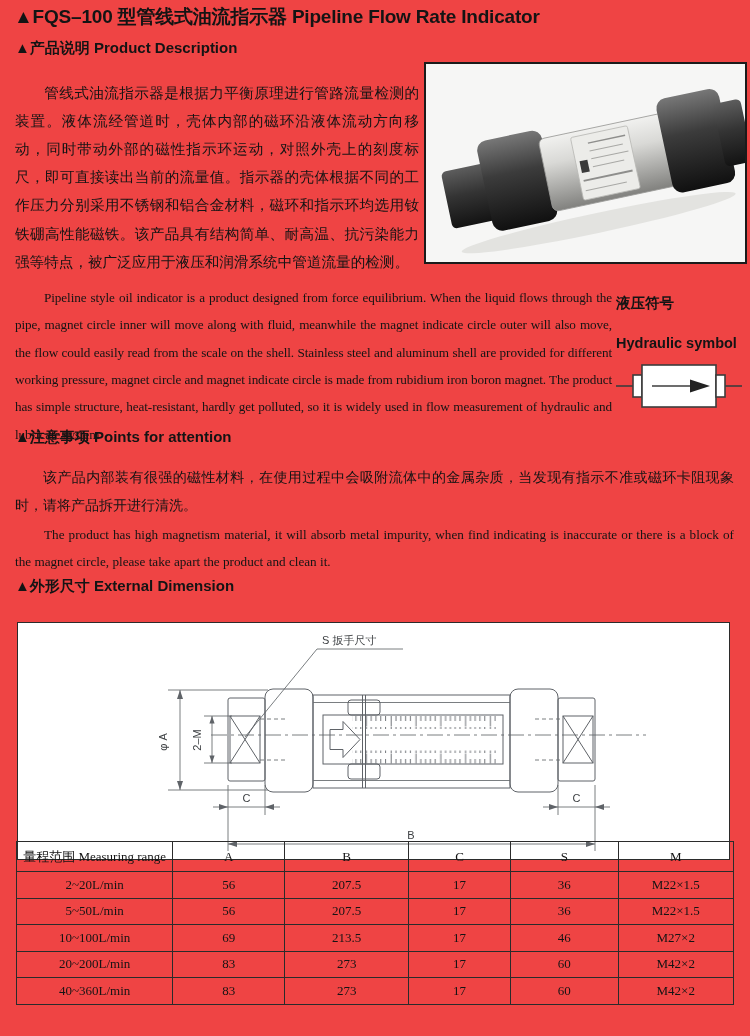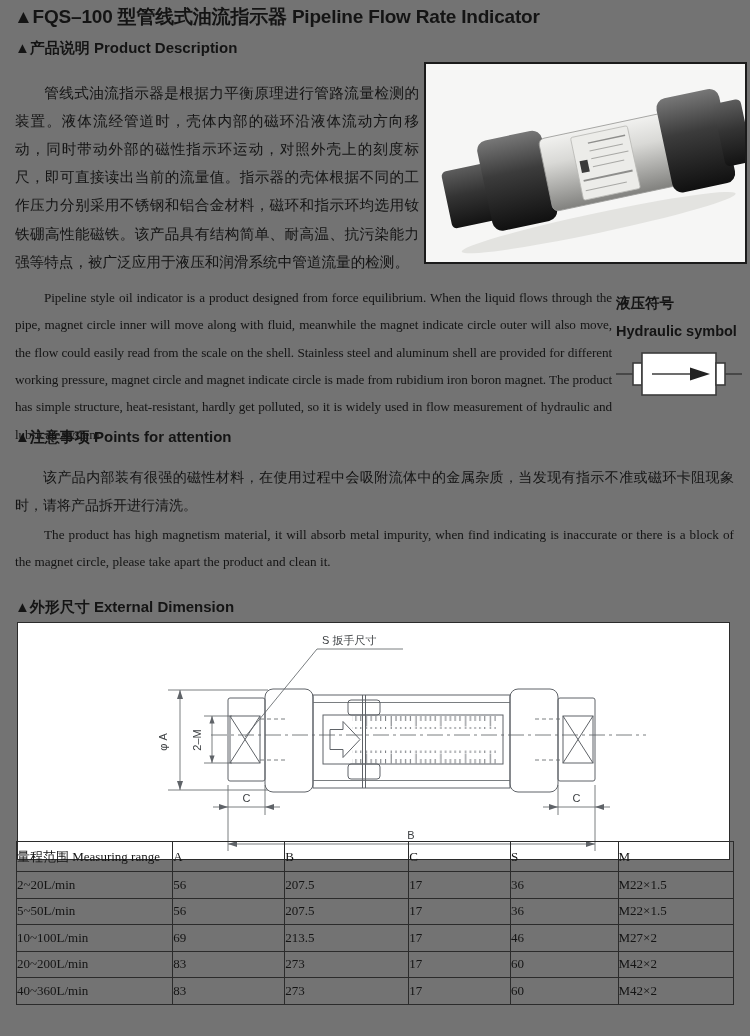--- a/index.html
+++ b/index.html
@@ -1,51 +1,51 @@
 <!DOCTYPE html>
 <html><head>
 <meta charset="utf-8">
 <style>
   html,body { margin:0; padding:0; background:#e8e8e8; }
   .page {
     position:relative; width:750px; height:1036px; margin:0 auto;
-    background:#737373; overflow:hidden; color:#141414;
+    background:#ef4444; overflow:hidden; color:#141414;
     font-family:"Liberation Serif", serif;
   }
   .title {
     position:absolute; top:4px; left:14px; width:722px;
     font-family:"Liberation Sans", sans-serif; font-weight:bold;
     font-size:19px; letter-spacing:-0.2px; white-space:nowrap;
   }
   .h2 {
     position:absolute; left:15px;
     font-family:"Liberation Sans", sans-serif; font-weight:bold; font-size:15px;text-align:right;
   }
   #h2-desc { top:39px; }
   #h2-att  { top:428px; }
-  #h2-dim  { top:598px; }
+  #h2-dim  { top:577px; }
 
   .cn-desc {
     position:absolute; top:64px; left:15px; width:404px;
     font-size:14.6px; line-height:28.2px; text-align:justify; text-indent:2em;
   }
   .photo-box {
     position:absolute; top:62px; left:424px; width:319px; height:198px;
     border:2px solid #1b1b1b; box-sizing:content-box; background:#f6f6f5;
   }
   .en-desc {
     position:absolute; top:271px; left:15px; width:597px;
     font-size:13.2px; line-height:27.3px; text-align:justify; text-indent:2.2em;
     letter-spacing:-0.1px;
   }
   .symbol-col {
     position:absolute; top:294px; left:616px; width:130px; text-align:left;
   }
   .sym-cn { font-family:"Liberation Sans", sans-serif; font-weight:bold; font-size:14.5px; }
-  .sym-en { font-family:"Liberation Sans", sans-serif; font-weight:bold; font-size:14.5px; margin-top:10px; }
+  .sym-en { font-family:"Liberation Sans", sans-serif; font-weight:bold; font-size:14.5px; margin-top:22px; }
   .sym-svg { margin-top:9px; }
 
   .att-cn {
     position:absolute; top:450px; left:15px; width:719px;
     font-size:14px; line-height:27.5px; text-align:justify; text-indent:2em;
   }
   .att-en {
     position:absolute; top:508px; left:15px; width:719px;
     font-size:13.2px; line-height:27.3px; text-align:justify; text-indent:2.2em;
   }
@@ -59,21 +59,21 @@
   .dthin { stroke:#6b6f73; stroke-width:0.9; fill:none; }
   .dfill { fill:#5f6368; stroke:none; }
   .dtext { fill:#3d4043; font-family:"Liberation Sans", sans-serif; font-size:11px; }
 
   table.dim-table {
     position:absolute; top:841px; left:16px; width:718px;
     border-collapse:collapse; table-layout:fixed;
     font-family:"Liberation Serif", serif; font-size:13px; color:#141414;
   }
   .dim-table th, .dim-table td {
-    border:1.4px solid #2b2b2b; text-align:left; vertical-align:middle;
+    border:1.4px solid #2b2b2b; text-align:center; vertical-align:middle;
     font-weight:normal; padding:0; overflow:hidden; white-space:nowrap;
   }
   .dim-table th { height:29px; }
   .dim-table td { height:25.5px; }
 </style>
 </head>
 <body>
 
 <div class="page">
 

